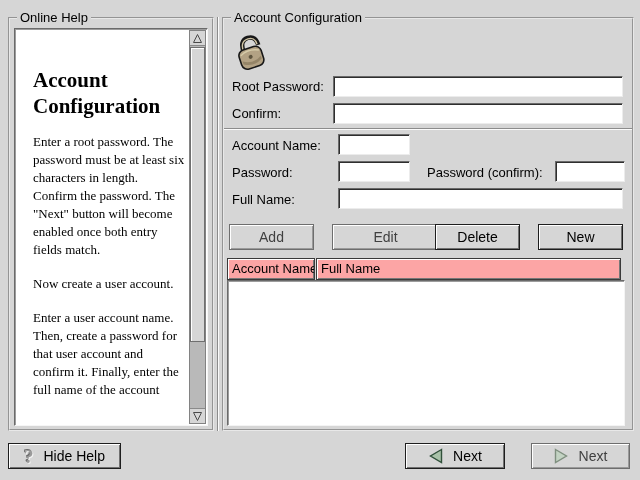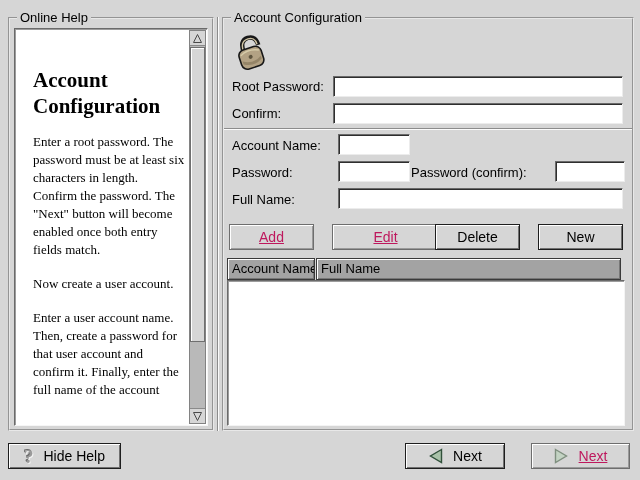--- a/index.html
+++ b/index.html
@@ -88,31 +88,30 @@
     background:#d6d6d6;
     border:1px solid #1e1e1e;
     box-shadow:inset 1px 1px 0 #ffffff, inset -1px -1px 0 #707070;
     font:14px "Liberation Sans", sans-serif;
     color:#000;
     display:flex; align-items:center; justify-content:center;
     gap:10px;
     cursor:default;
   }
   .btn.disabled {
-    color:#be185d;
+    color:#404040;
     border-color:#6e6e6e;
     box-shadow:inset 1px 1px 0 #ffffff, inset -1px -1px 0 #9a9a9a;
-    text-decoration:underline;
   }
   #user-table-header {
     position:absolute; left:3px; right:11px; top:239px; height:22px;
     display:flex;
   }
   .th {
-    background:#a3a3a3;
+    background:#fca5a5;
     border:1px solid #3a3a3a;
     box-shadow:inset 1px 1px 0 #fff, inset -1px -1px 0 #777;
     padding:2px 4px;
     font-size:13px;
     line-height:16px;
     white-space:nowrap; overflow:hidden;
   }
   .th.col-account { width:88px; }
   .th.col-full { flex:1; margin-left:1px; }
   #user-list {
@@ -187,21 +186,21 @@
   <span class="fld-label" style="left:8px; top:84px;">Confirm:</span>
   <input class="tinput" type="password" style="left: 109px; top: 84px; width: 290px;">
 
   <div class="separator" style="top:109px;"></div>
 
   <span class="fld-label" style="left:8px; top:116px;">Account Name:</span>
   <input class="tinput" type="text" style="left: 114px; top: 115px; width: 72px;">
 
   <span class="fld-label" style="left:8px; top:143px;">Password:</span>
   <input class="tinput" type="password" style="left: 114px; top: 142px; width: 72px;">
-  <span class="fld-label" style="left:187px; top:143px;">Password (confirm):</span>
+  <span class="fld-label" style="left:203px; top:143px;">Password (confirm):</span>
   <input class="tinput" type="password" style="left: 331px; top: 142px; width: 70px;">
 
   <span class="fld-label" style="left:8px; top:170px;">Full Name:</span>
   <input class="tinput" type="text" style="left: 114px; top: 169px; width: 285px;">
 
   <div class="btn disabled" style="left:5px;  top:205px; width:85px;">Add</div>
   <div class="btn disabled" style="left:108px;top:205px; width:107px;">Edit</div>
   <div class="btn" style="left:211px;top:205px; width:85px;">Delete</div>
   <div class="btn" style="left:314px;top:205px; width:85px;">New</div>
 

